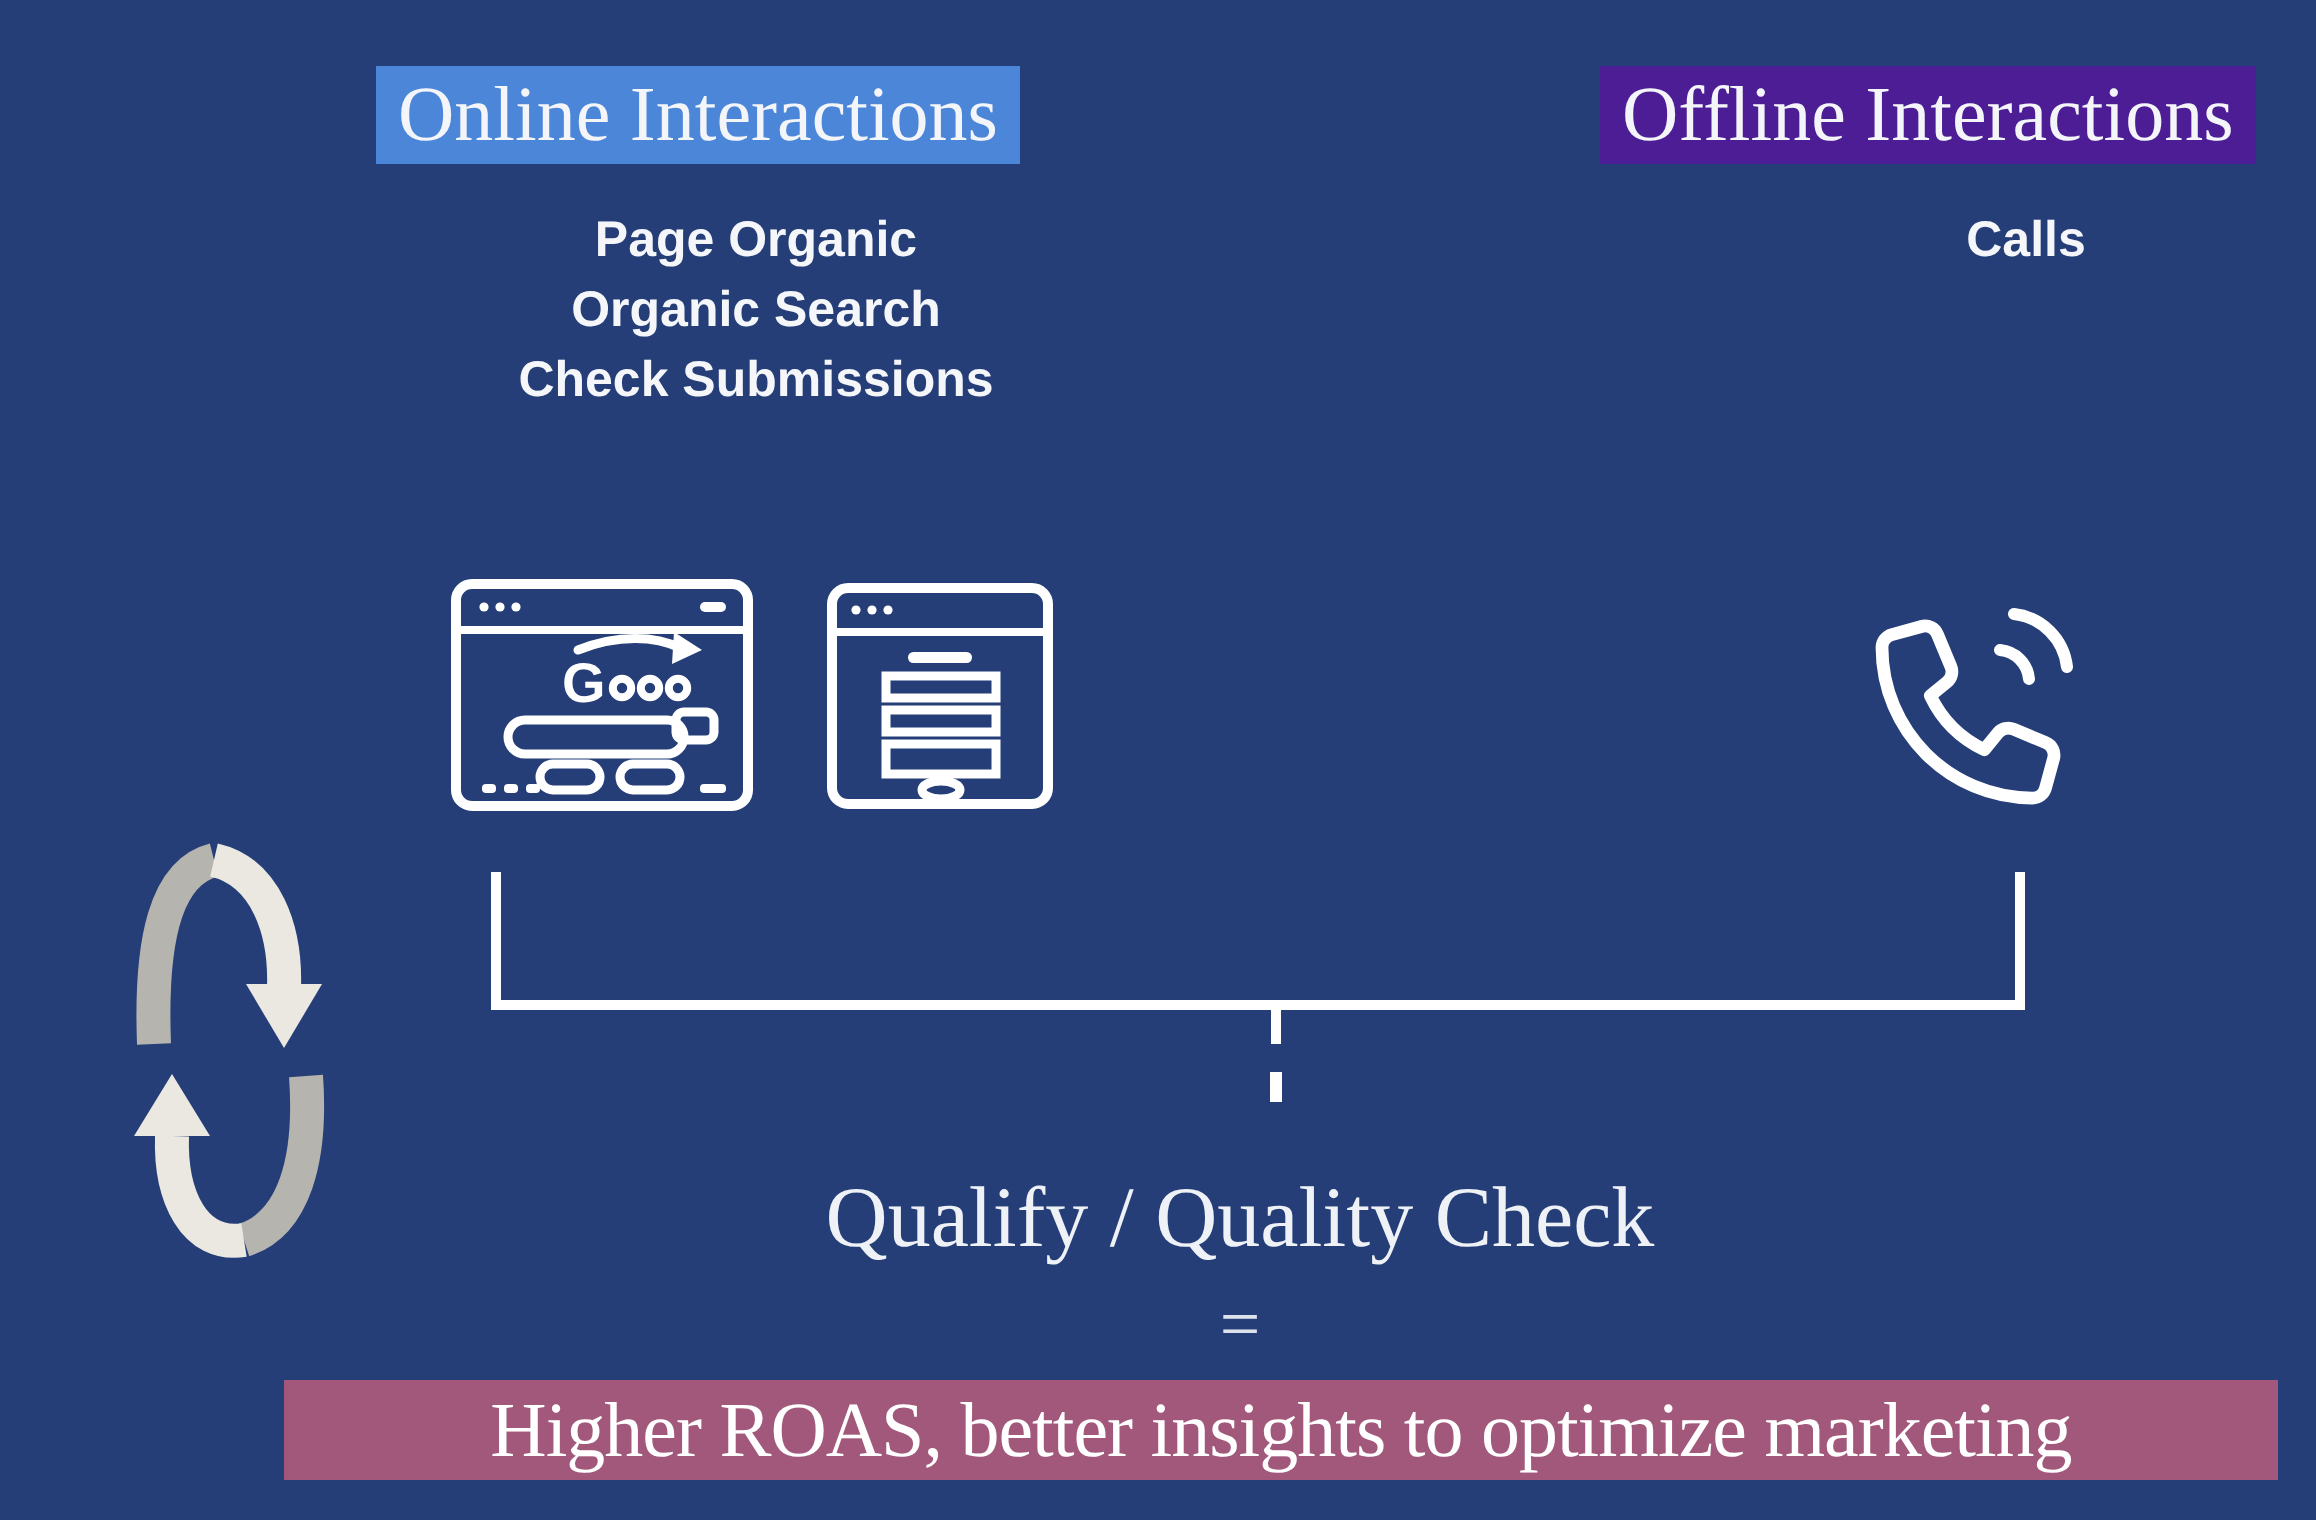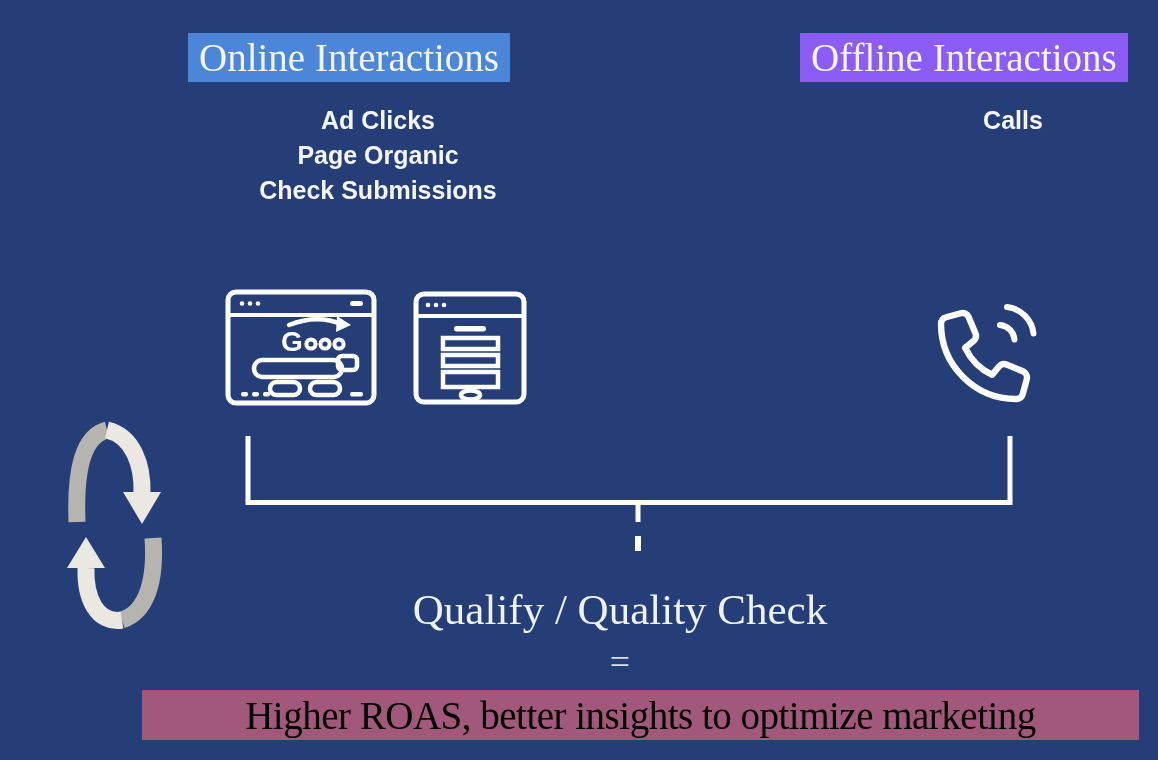--- a/index.html
+++ b/index.html
@@ -8,21 +8,21 @@
          font-family: "Liberation Sans", sans-serif; }
   .canvas { position: absolute; left: 0; top: 0; width: 1158px; height: 608px; margin-left: 41px; }
 
   .title {
     position: absolute; top: 33px; height: 49px; line-height: 50px;
     padding: 0 11px; color: #f3f5f9; font-size: 39px;
     font-family: "Liberation Serif", "DejaVu Serif", serif; font-weight: 400;
     white-space: nowrap;
   }
   .title-online  { left: 147px; background: #4b86d9; }
-  .title-offline { left: 759px; background: #8b5cf6; }
+  .title-offline { left: 759px; background: #4c1d95; }
 
   .item-list {
     position: absolute; top: 103px; width: 380px; text-align: center;
     color: #f4f6f9; font-size: 25px; font-weight: 600; line-height: 35px;
   }
   .list-online  { left: 147px; }
   .list-offline { left: 782px; }
 
   .icon-box { position: absolute; }
   .icon-browser-search { left: 184px; top: 289px; }
@@ -39,35 +39,35 @@
     font-family: "Liberation Serif", "DejaVu Serif", serif;
   }
   .equals-sign {
     position: absolute; left: 0; right: 0; top: 641px; text-align: center;
     color: #dde2ec; font-size: 36px;
     font-family: "Liberation Serif", "DejaVu Serif", serif;
   }
   .outcome-bar {
     position: absolute; left: 101px; top: 690px; width: 997px; height: 50px;
     background: #a2587a; text-align: center; line-height: 51px;
-    color: #000000; font-size: 39px; letter-spacing: -0.5px; white-space: nowrap;
+    color: #ffffff; font-size: 39px; letter-spacing: -0.5px; white-space: nowrap;
     font-family: "Liberation Serif", "DejaVu Serif", serif;
   }
 </style>
 </head>
 <body>
 
 <div class="canvas">
 
   <div class="title title-online">Online Interactions</div>
   <div class="title title-offline">Offline Interactions</div>
 
   <div class="item-list list-online">
-    <div>Ad Clicks</div>
     <div>Page Organic</div>
+    <div>Organic Search</div>
     <div>Check Submissions</div>
   </div>
 
   <div class="item-list list-offline">
     <div>Calls</div>
   </div>
 
   <span class="icon-box icon-browser-search">
     <svg width="152" height="117" viewBox="0 0 152 117" fill="none">
       <rect x="3" y="3" width="146" height="111" rx="8" stroke="#ffffff" stroke-width="5"></rect>

